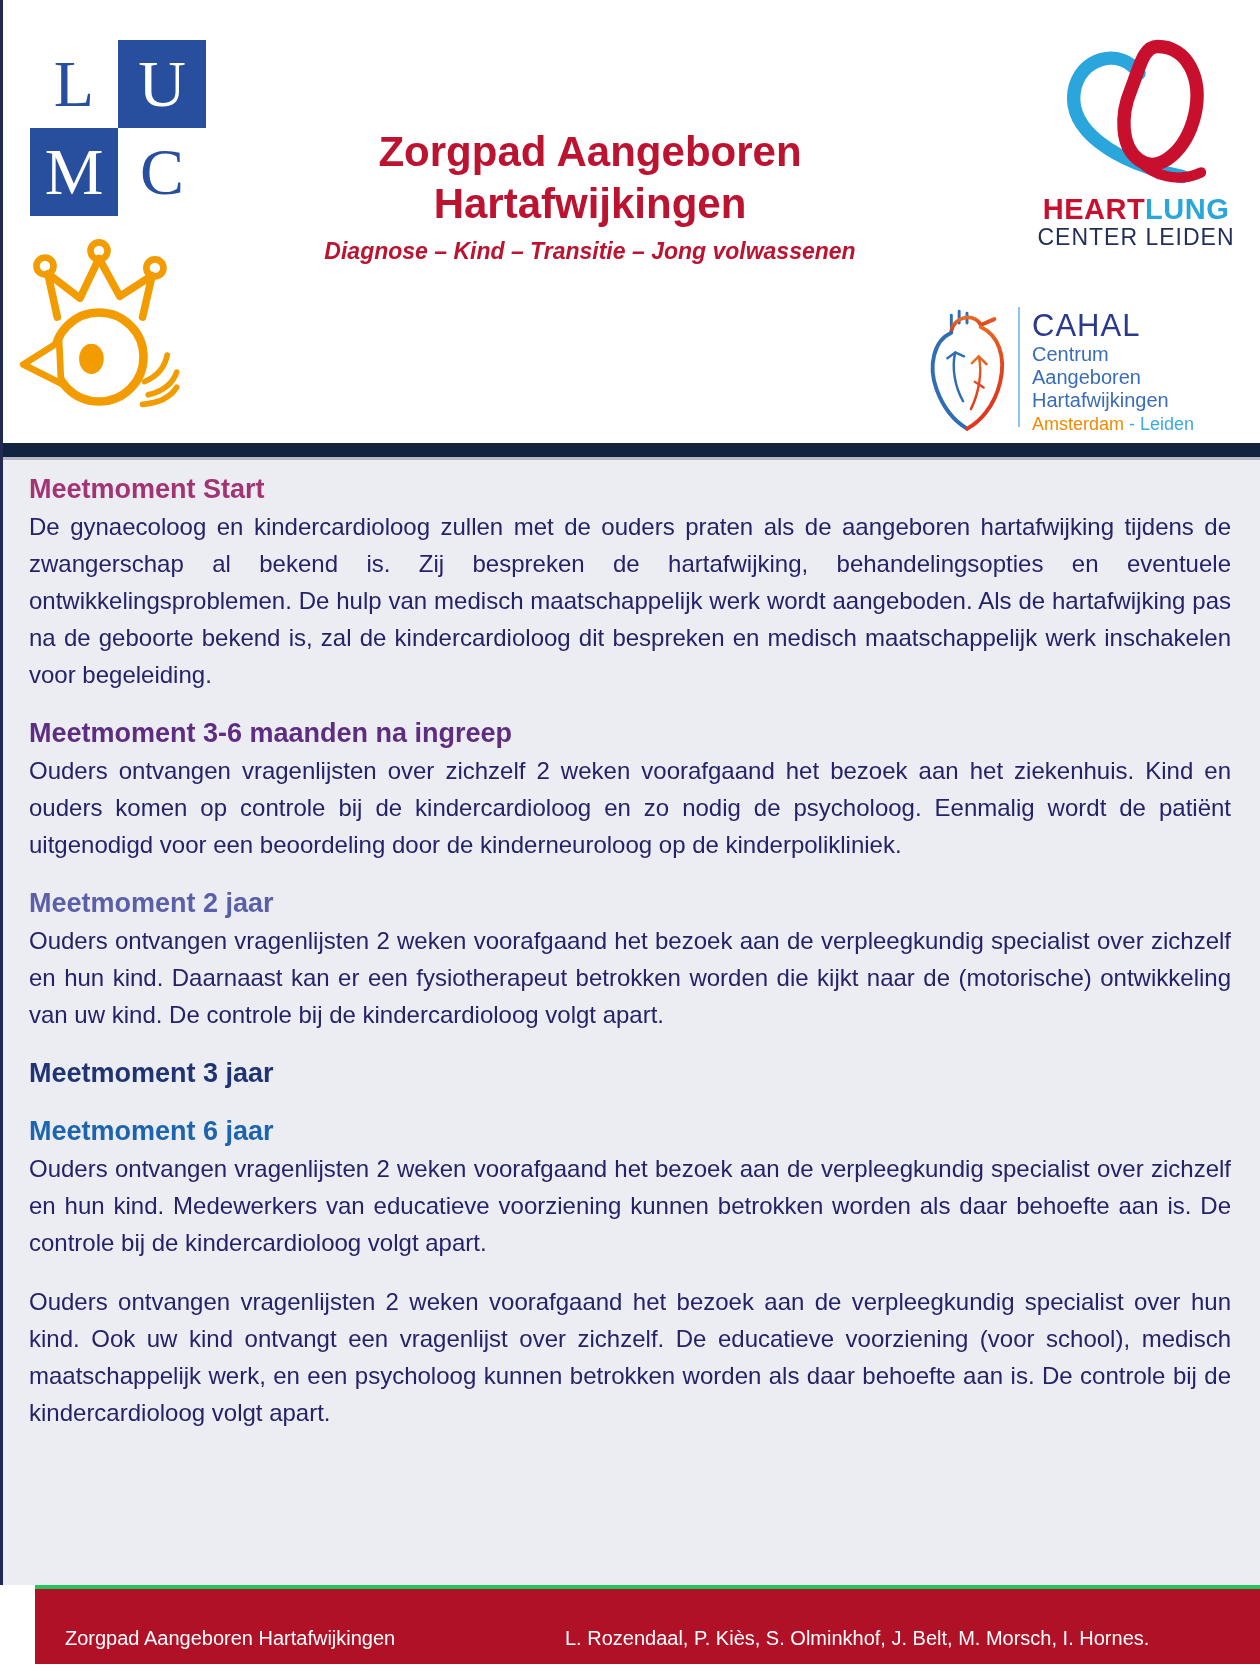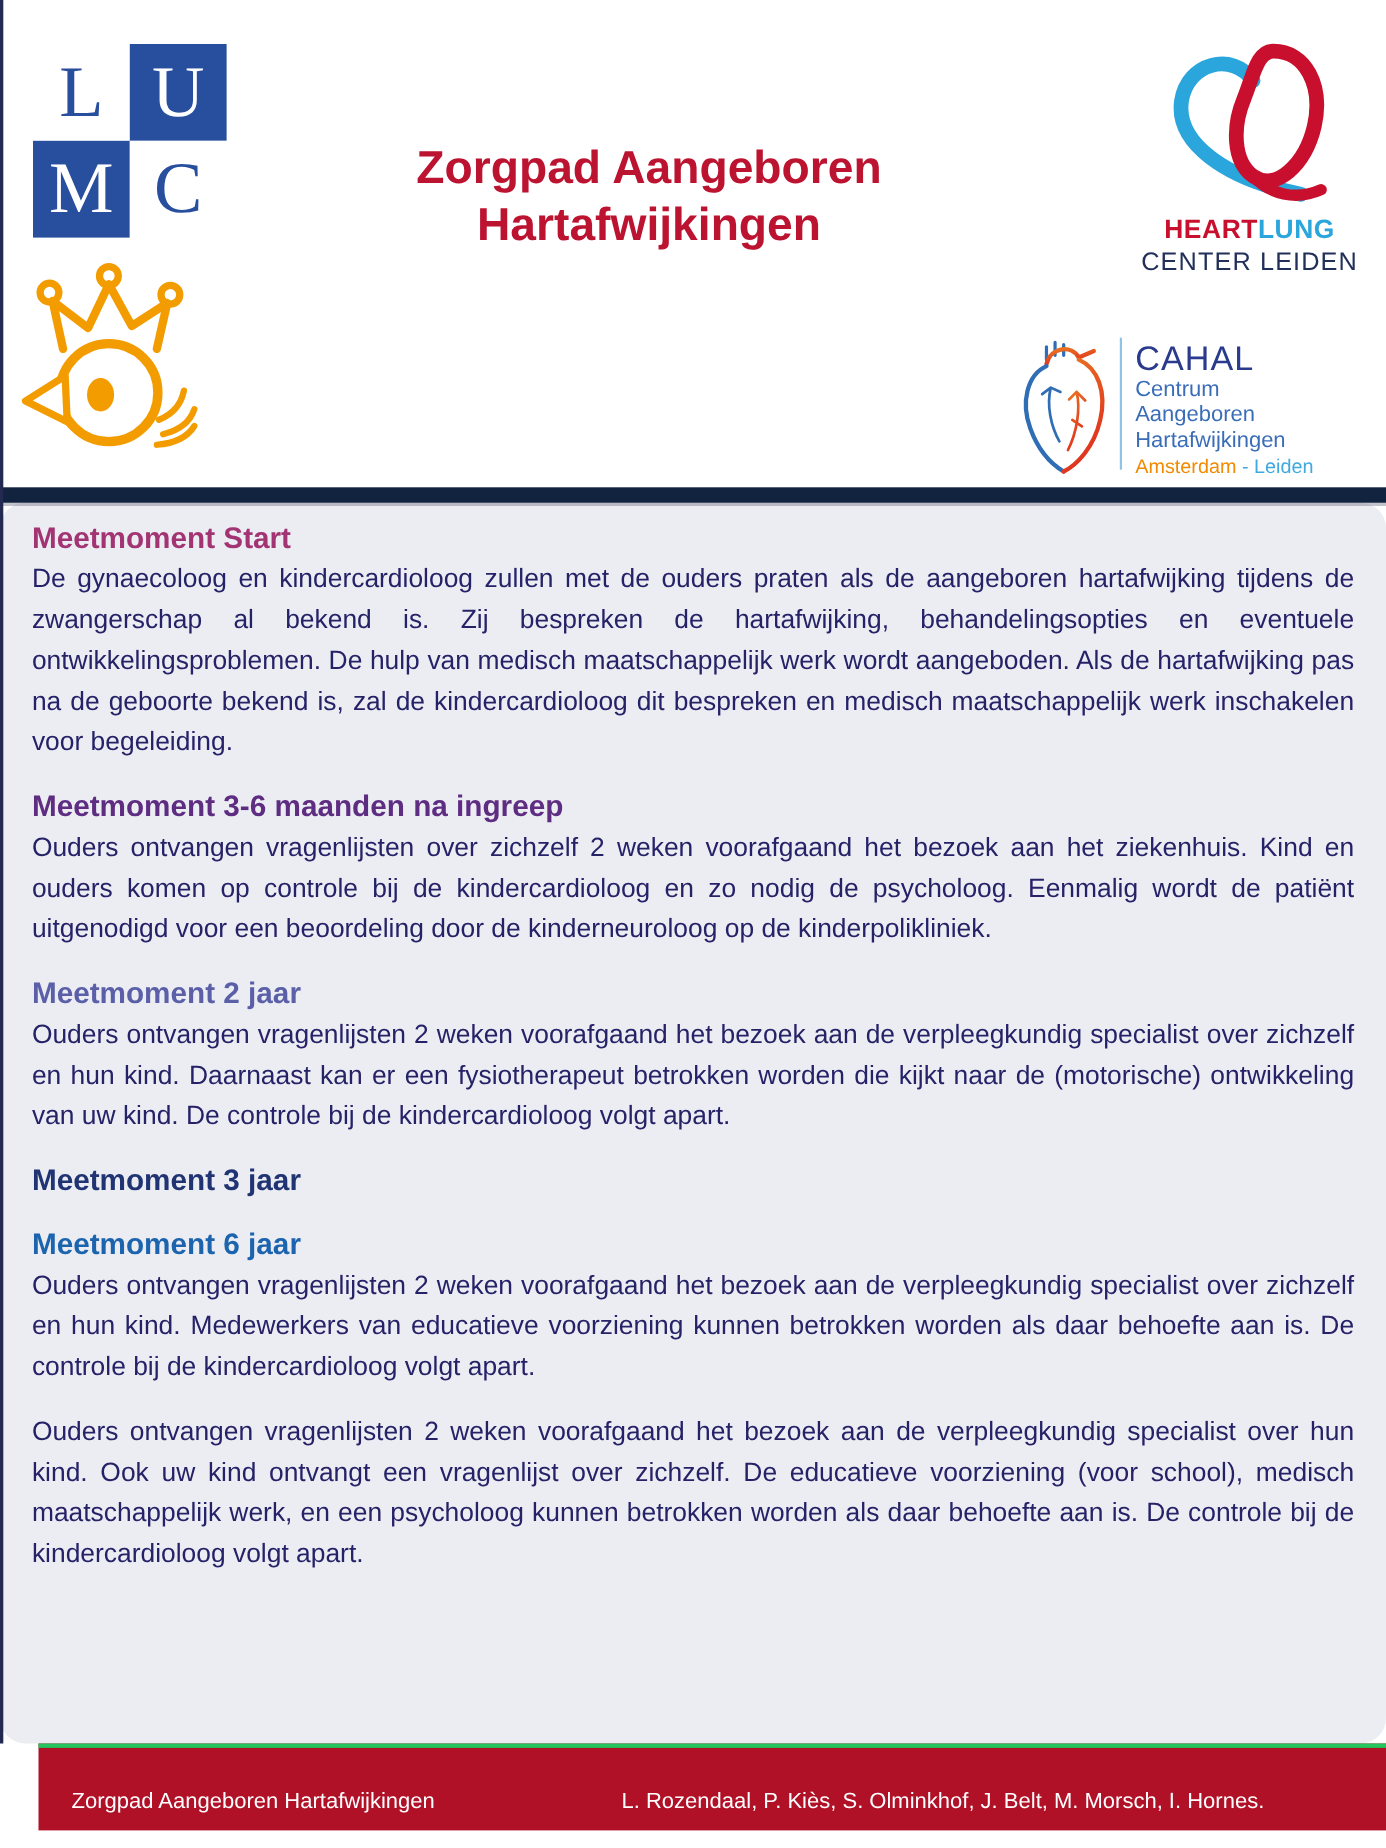--- a/index.html
+++ b/index.html
@@ -26,33 +26,33 @@
   .bird{position:absolute;left:10px;top:230px;width:178px;height:180px;}
   
   .titleblock{position:absolute;left:240px;top:126px;width:700px;text-align:center;}
   .title-l1,.title-l2{font-size:42px;font-weight:700;line-height:52px;}
   .subtitle{font-size:23px;font-style:italic;font-weight:700;line-height:34px;margin-top:4px;}
   .doclabel{position:absolute;left:240px;top:340px;width:700px;text-align:center;
     font-size:29px;font-weight:700;font-style:italic;}
   
   .heartlung{position:absolute;left:1030px;top:30px;width:212px;text-align:center;}
   .hl-mark{width:160px;height:160px;margin:0 auto;display:block;}
-  .hl-line1{font-size:24px;font-weight:700;letter-spacing:.5px;line-height:30px;margin-top:4px;white-space:nowrap;}
+  .hl-line1{font-size:29px;font-weight:700;letter-spacing:.5px;line-height:30px;margin-top:4px;white-space:nowrap;}
   .hl-line2{font-size:23px;font-weight:400;letter-spacing:1px;line-height:26px;white-space:nowrap;}
   
   .cahal{position:absolute;left:860px;top:295px;width:360px;height:140px;}
   .cahal-heart{position:absolute;left:62px;top:10px;width:88px;height:128px;}
   .cahal-sep{position:absolute;left:158px;top:12px;width:2px;height:120px;background:#8fc3e8;}
   .cahal-text{position:absolute;left:172px;top:14px;width:190px;}
   .cahal-name{font-size:31px;line-height:34px;color:#2a3a8c;letter-spacing:1px;}
   .cahal-d1,.cahal-d2{font-size:20px;line-height:23px;color:#3a6db8;}
   .cahal-d3{font-size:18px;line-height:22px;margin-top:1px;}
   
   .content{position:absolute;left:0;top:457px;width:1260px;height:1128px;background:#ebedf2;
-    padding:14px 29px 0 29px;box-sizing:border-box;border-radius:23px;}
+    padding:14px 29px 0 29px;box-sizing:border-box;}
   .section{margin:0 0 22px 0;}
   .section h2{margin:0 0 1px 0;font-size:27px;line-height:36px;font-weight:700;}
   .section p{margin:0;font-size:24px;line-height:37px;color:#262268;text-align:justify;}
   
   .footer{position:absolute;left:0;top:1585px;width:1260px;height:79px;box-sizing:border-box;
     border-top:4px solid #22c55e;margin-left:35px;}
   .footer .f-left{position:absolute;left:30px;top:38px;font-size:20px;color:#ffffff;}
   .footer .f-authors{position:absolute;left:530px;top:38px;font-size:20px;color:#ffffff;}
 </style>
 </head>
@@ -78,20 +78,21 @@
       <path d="M138,160 q20,-8 24,-28" stroke-width="6"></path>
       <path d="M142,174 q24,-6 30,-24" stroke-width="6"></path>
       <path d="M136,184 q26,-2 36,-18" stroke-width="6"></path>
     </g>
     <ellipse cx="82" cy="136" rx="13" ry="16" fill="#f39c00"></ellipse>
   </svg>
 
   <div class="titleblock">
     <div class="title-l1" style="color: rgb(188, 19, 49);">Zorgpad Aangeboren</div>
     <div class="title-l2" style="color: rgb(188, 19, 49);">Hartafwijkingen</div>
+    <div class="subtitle" style="color: rgb(188, 19, 49);">Diagnose – Kind – Transitie – Jong volwassenen</div>
   </div>
 
   <div class="heartlung">
     <svg class="hl-mark" viewBox="0 0 150 155" fill="none" xmlns="http://www.w3.org/2000/svg">
       <path d="M78,42 C60,16 20,26 15,60 C10,96 52,128 120,142" stroke="#2aa6dc" stroke-width="13" stroke-linecap="round"></path>
       <path d="M96,16 C124,16 140,46 132,82 C124,116 98,140 78,126 C60,113 60,82 70,58 C79,35 82,16 96,16 Z" stroke="#c8102e" stroke-width="13" stroke-linecap="round"></path>
       <path d="M78,126 C92,142 116,148 138,138" stroke="#c8102e" stroke-width="10" stroke-linecap="round"></path>
     </svg>
     <div class="hl-line1"><span style="color: rgb(200, 16, 46);">HEART</span><span style="color: rgb(42, 166, 220);">LUNG</span></div>
     <div class="hl-line2" style="color: rgb(34, 48, 89);">CENTER LEIDEN</div>

